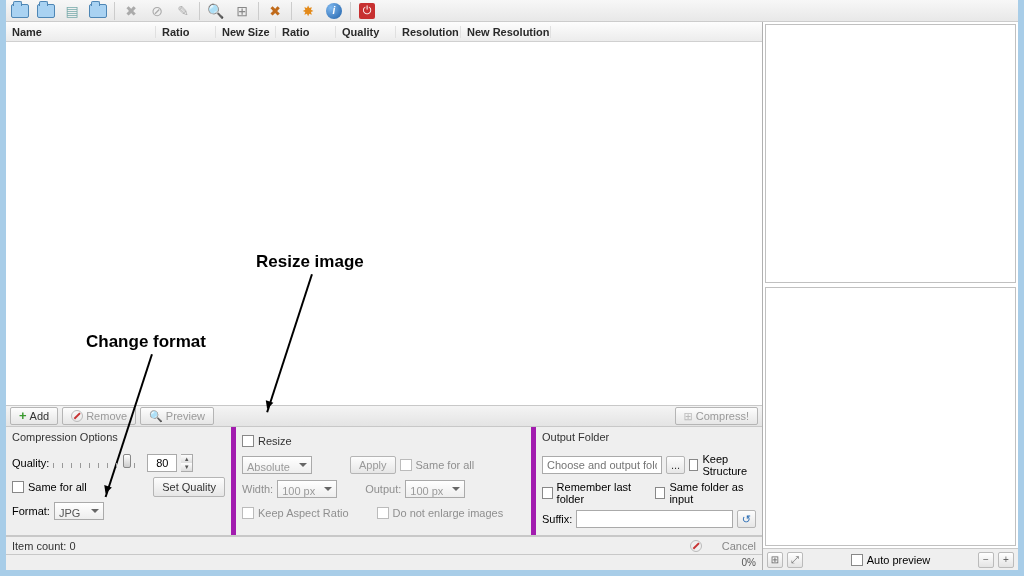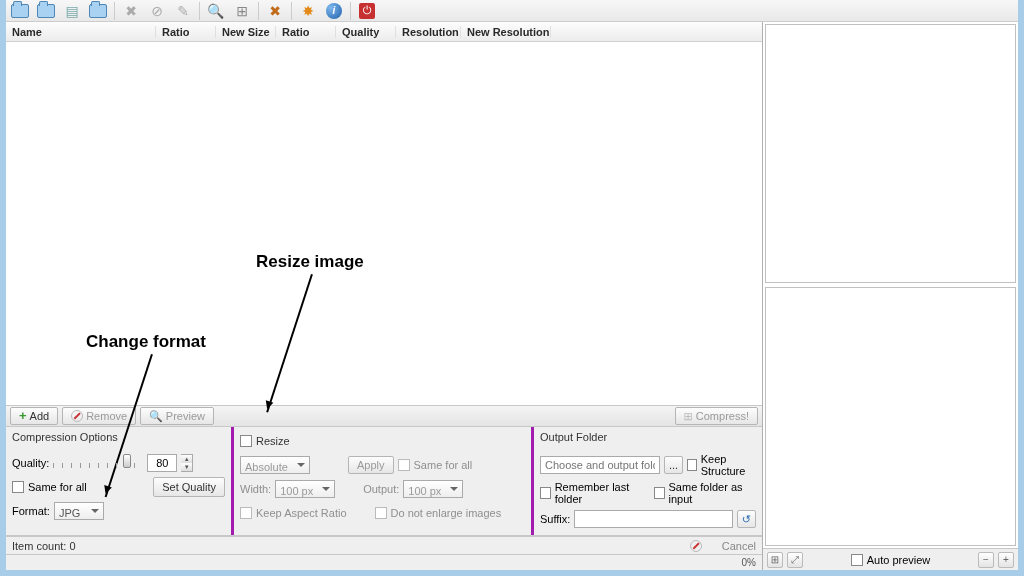--- a/index.html
+++ b/index.html
@@ -109,21 +109,21 @@
   .plus-green{color:#3a9a30;font-weight:bold;font-size:13px;line-height:0;}
   .options-row {
     display: flex;
     background: #efefef;
     border-bottom: 1px solid #c8c8c8;
   }
   .panel {
     padding: 4px 6px 6px 6px;
     position: relative;
   }
-  .panel + .panel { border-left: 3px solid #a21caf; }
+  .panel + .panel { border-left: 5px solid #a21caf; }
   .panel-title { font-size: 11px; color: #333; margin-bottom: 10px;}
   .row { display:flex; align-items:center; gap:4px; margin-top:4px; min-height:20px;}
   .slider-track{position:relative;width:90px;height:14px;}
   .slider-track .ticks{position:absolute;left:0;right:0;bottom:2px;height:5px;background:repeating-linear-gradient(to right,#999 0 1px,transparent 1px 9px);}
   .slider-track .thumb{position:absolute;top:-2px;left:70px;width:8px;height:14px;background:linear-gradient(#fff,#ccc);border:1px solid #888;border-radius:2px;}
   .num-input{width:30px;height:18px;border:1px solid #aaa;background:#fff;text-align:center;font-size:11px;padding:0;}
   .spinner{width:12px;height:18px;display:flex;flex-direction:column;border:1px solid #aaa;border-left:none;}
   .spinner div{flex:1;background:linear-gradient(#fdfdfd,#ddd);font-size:6px;display:flex;align-items:center;justify-content:center;color:#555;}
   .chk{width:12px;height:12px;border:1px solid #888;background:#fff;display:inline-block;}
   .sel{height:18px;border:1px solid #aaa;background:linear-gradient(#fff,#eee);padding:8px 16px 0 4px;display:inline-flex;align-items:flex-end;position:relative;font-size:11px;color:#555;}

